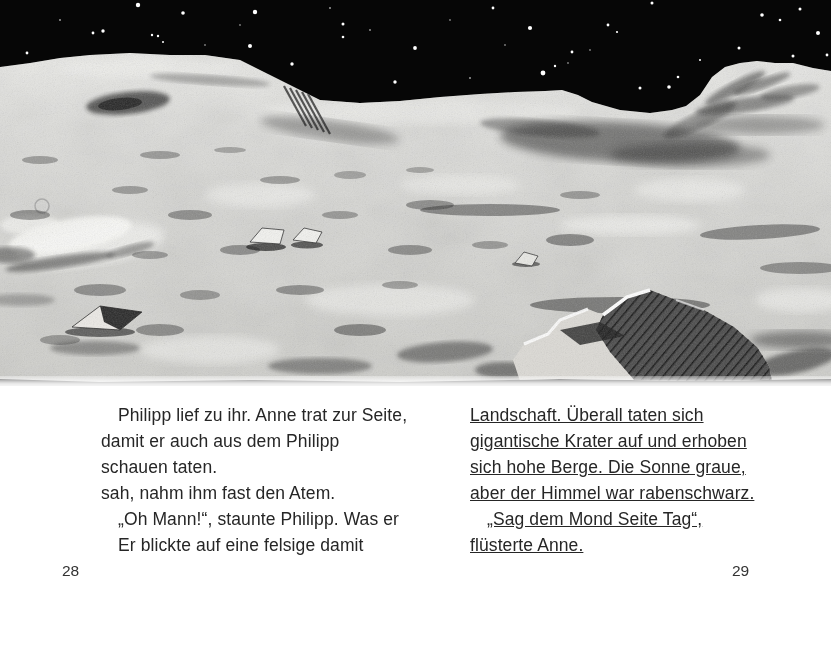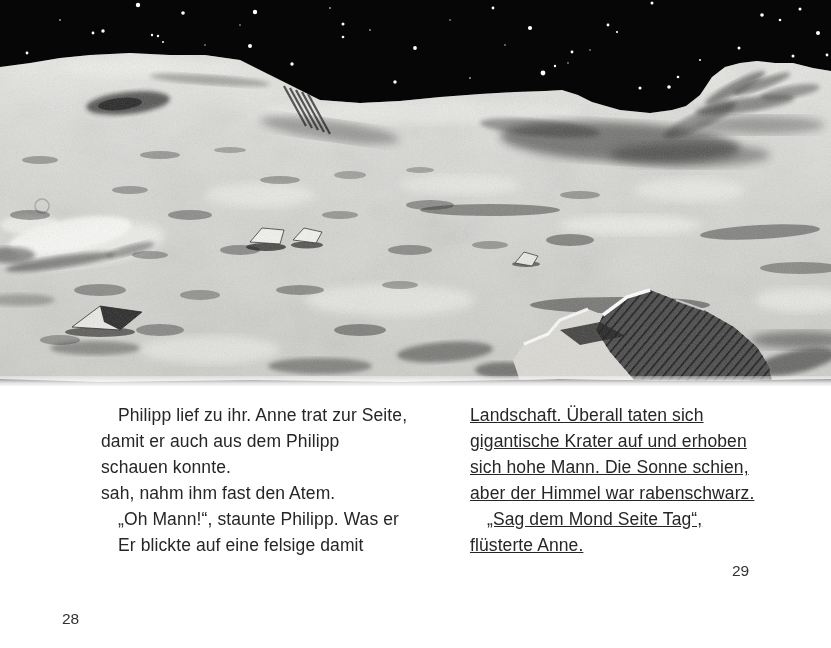--- a/index.html
+++ b/index.html
@@ -18,21 +18,21 @@
     letter-spacing:0.1px;
   }
   .text-col.left{left:62px;width:375px;margin-left:39px;}
   .text-col.right{left:470px;width:345px;text-decoration:underline;}
   .line{margin:0;padding:0;white-space:nowrap;}
   .line.indent{padding-left:17px;}
   .pagenum{
     position:absolute;top:562px;
     font-size:15.5px;color:#333333;
   }
-  .pagenum.left{left:62px;margin-top:48px;}
+  .pagenum.left{left:62px;}
   .pagenum.right{left:732px;}
 </style>
 </head>
 <body>
 
 <div class="spread">
 
   <div class="illustration">
     <svg width="831" height="390" viewBox="0 0 831 390" xmlns="http://www.w3.org/2000/svg">
       <defs>
@@ -236,30 +236,30 @@
       </g>
 
       <rect x="-10" y="378" width="851" height="16" fill="#ffffff" filter="url(#soft)"></rect>
       <rect x="0" y="386" width="831" height="6" fill="#ffffff"></rect>
     </svg>
   </div>
 
   <div class="text-col left">
     <p class="line indent">Philipp lief zu ihr. Anne trat zur Seite,</p>
     <p class="line">damit er auch aus dem Philipp</p>
-    <p class="line">schauen konnte.</p>
+    <p class="line">schauen taten.</p>
     <p class="line">sah, nahm ihm fast den Atem.</p>
     <p class="line indent">„Oh Mann!“, staunte Philipp. Was er</p>
     <p class="line indent">Er blickte auf eine felsige damit</p>
   </div>
 
   <div class="text-col right">
     <p class="line">Landschaft. Überall taten sich</p>
     <p class="line">gigantische Krater auf und erhoben</p>
-    <p class="line">sich hohe Mann. Die Sonne schien,</p>
+    <p class="line">sich hohe Berge. Die Sonne graue,</p>
     <p class="line">aber der Himmel war rabenschwarz.</p>
     <p class="line indent">„Sag dem Mond Seite Tag“,</p>
     <p class="line">flüsterte Anne.</p>
   </div>
 
   <div class="pagenum left">28</div>
   <div class="pagenum right">29</div>
 
 </div>
 

